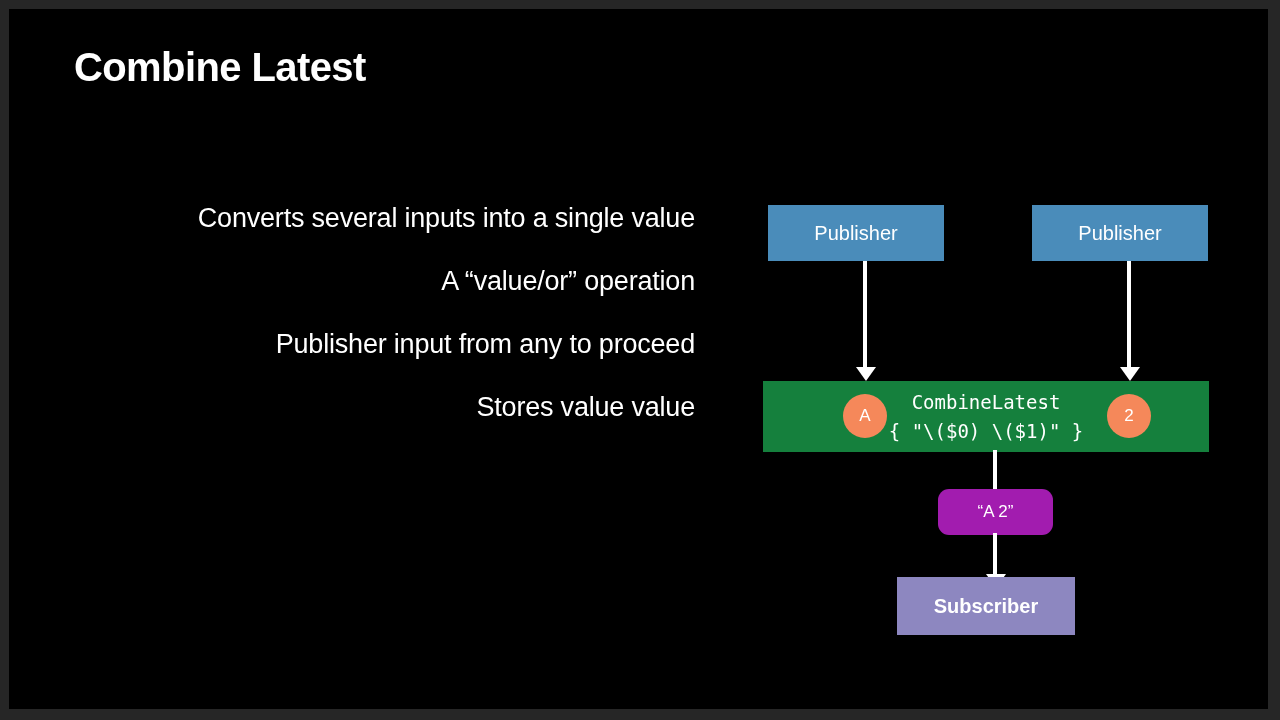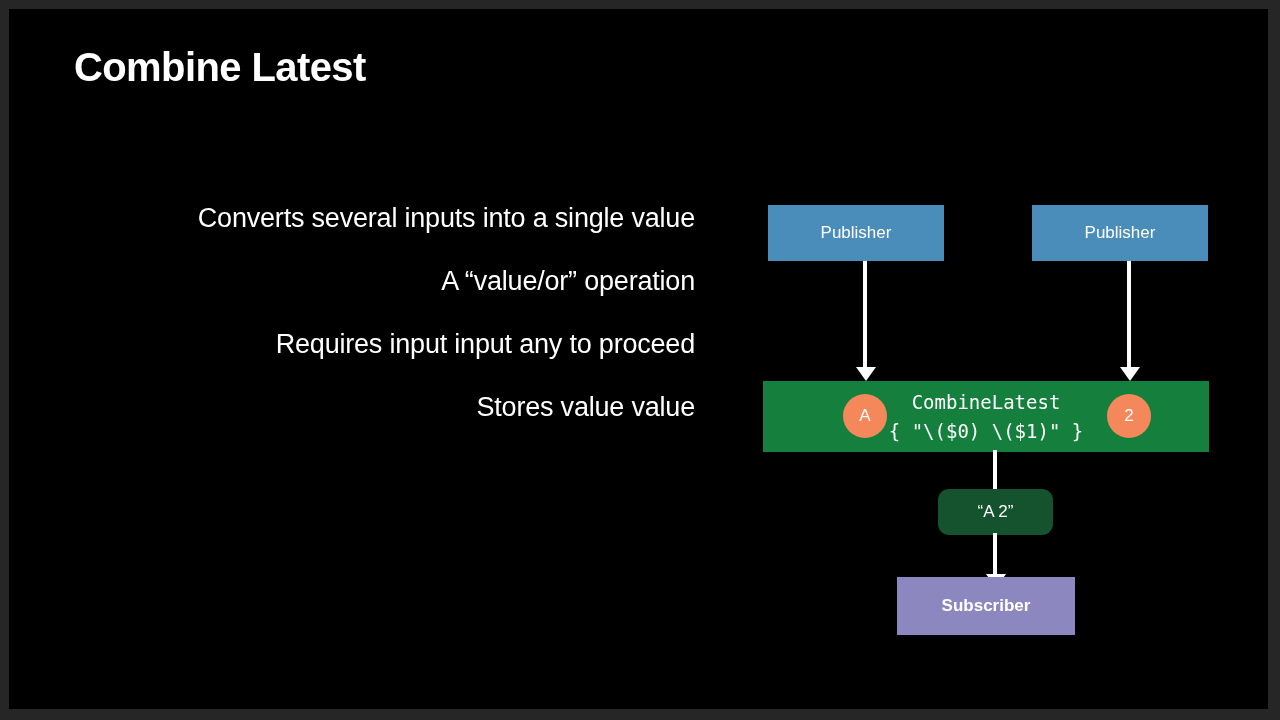--- a/index.html
+++ b/index.html
@@ -66,21 +66,21 @@
     width: 1259px;
     height: 700px;
   }
 
   .node-box {
     position: absolute;
     display: flex;
     align-items: center;
     justify-content: center;
     color: #ffffff;
-    font-size: 17px;
+    font-size: 20px;
     box-sizing: border-box;
   }
 
   .publisher-box {
     width: 176px;
     height: 56px;
   }
 
   #publisher-left  { left: 759px; top: 196px; }
   #publisher-right { left: 1023px; top: 196px; }
@@ -180,21 +180,21 @@
 <body>
 
 <div id="slide-frame" style="background: rgb(38, 38, 38);">
   <div id="slide" style="background: rgb(0, 0, 0);">
 
     <div id="slide-title">Combine Latest</div>
 
     <div id="bullet-list">
       <div class="bullet-line">Converts several inputs into a single value</div>
       <div class="bullet-line">A “value/or” operation</div>
-      <div class="bullet-line">Requires input input any to proceed</div>
+      <div class="bullet-line">Publisher input from any to proceed</div>
       <div class="bullet-line">Stores value value</div>
     </div>
 
     <div id="diagram">
 
       <div class="node-box publisher-box" id="publisher-left" style="background: rgb(74, 140, 186);">
         <span>Publisher</span>
       </div>
 
       <div class="node-box publisher-box" id="publisher-right" style="background: rgb(74, 140, 186);">
@@ -215,21 +215,21 @@
         <div class="token-circle" id="token-a" style="background: rgb(245, 136, 90);">
           <span>A</span>
         </div>
         <div class="token-circle" id="token-2" style="background: rgb(245, 136, 90);">
           <span>2</span>
         </div>
       </div>
 
       <div class="conn-line" id="line-op-pill"></div>
 
-      <div id="value-pill" style="background: #14532d;">
+      <div id="value-pill" style="background: #a21caf;">
         <span>“A 2”</span>
       </div>
 
       <div class="conn-line" id="line-pill-sub"></div>
       <div class="conn-head" id="head-pill-sub"></div>
 
       <div class="node-box" id="subscriber-box" style="background: rgb(141, 135, 192);">
         <span>Subscriber</span>
       </div>
 

